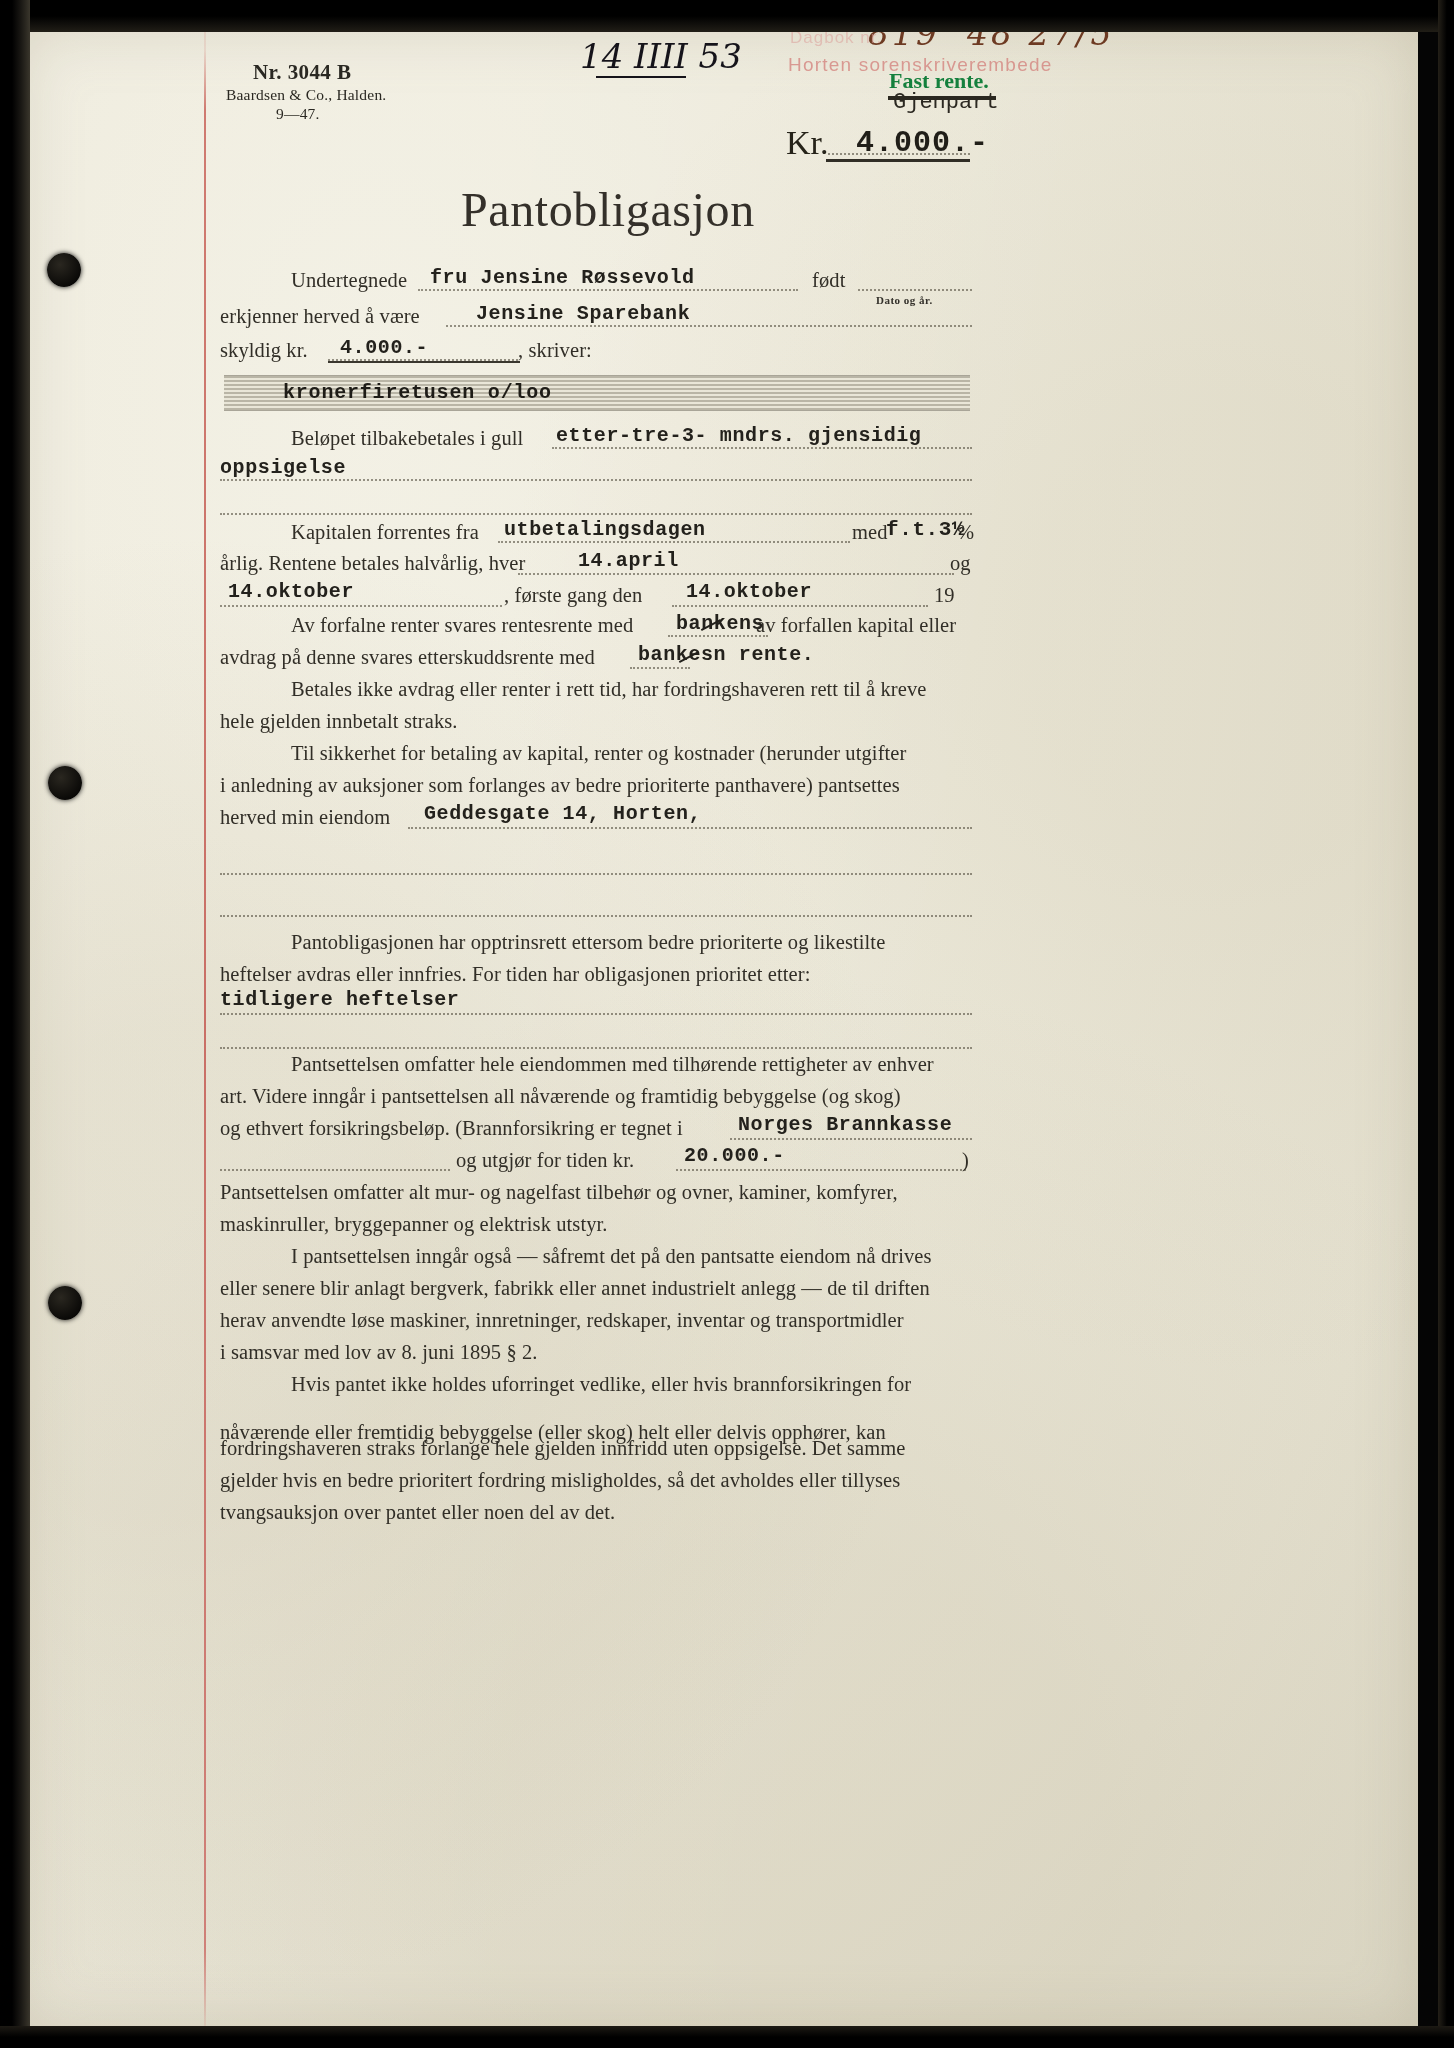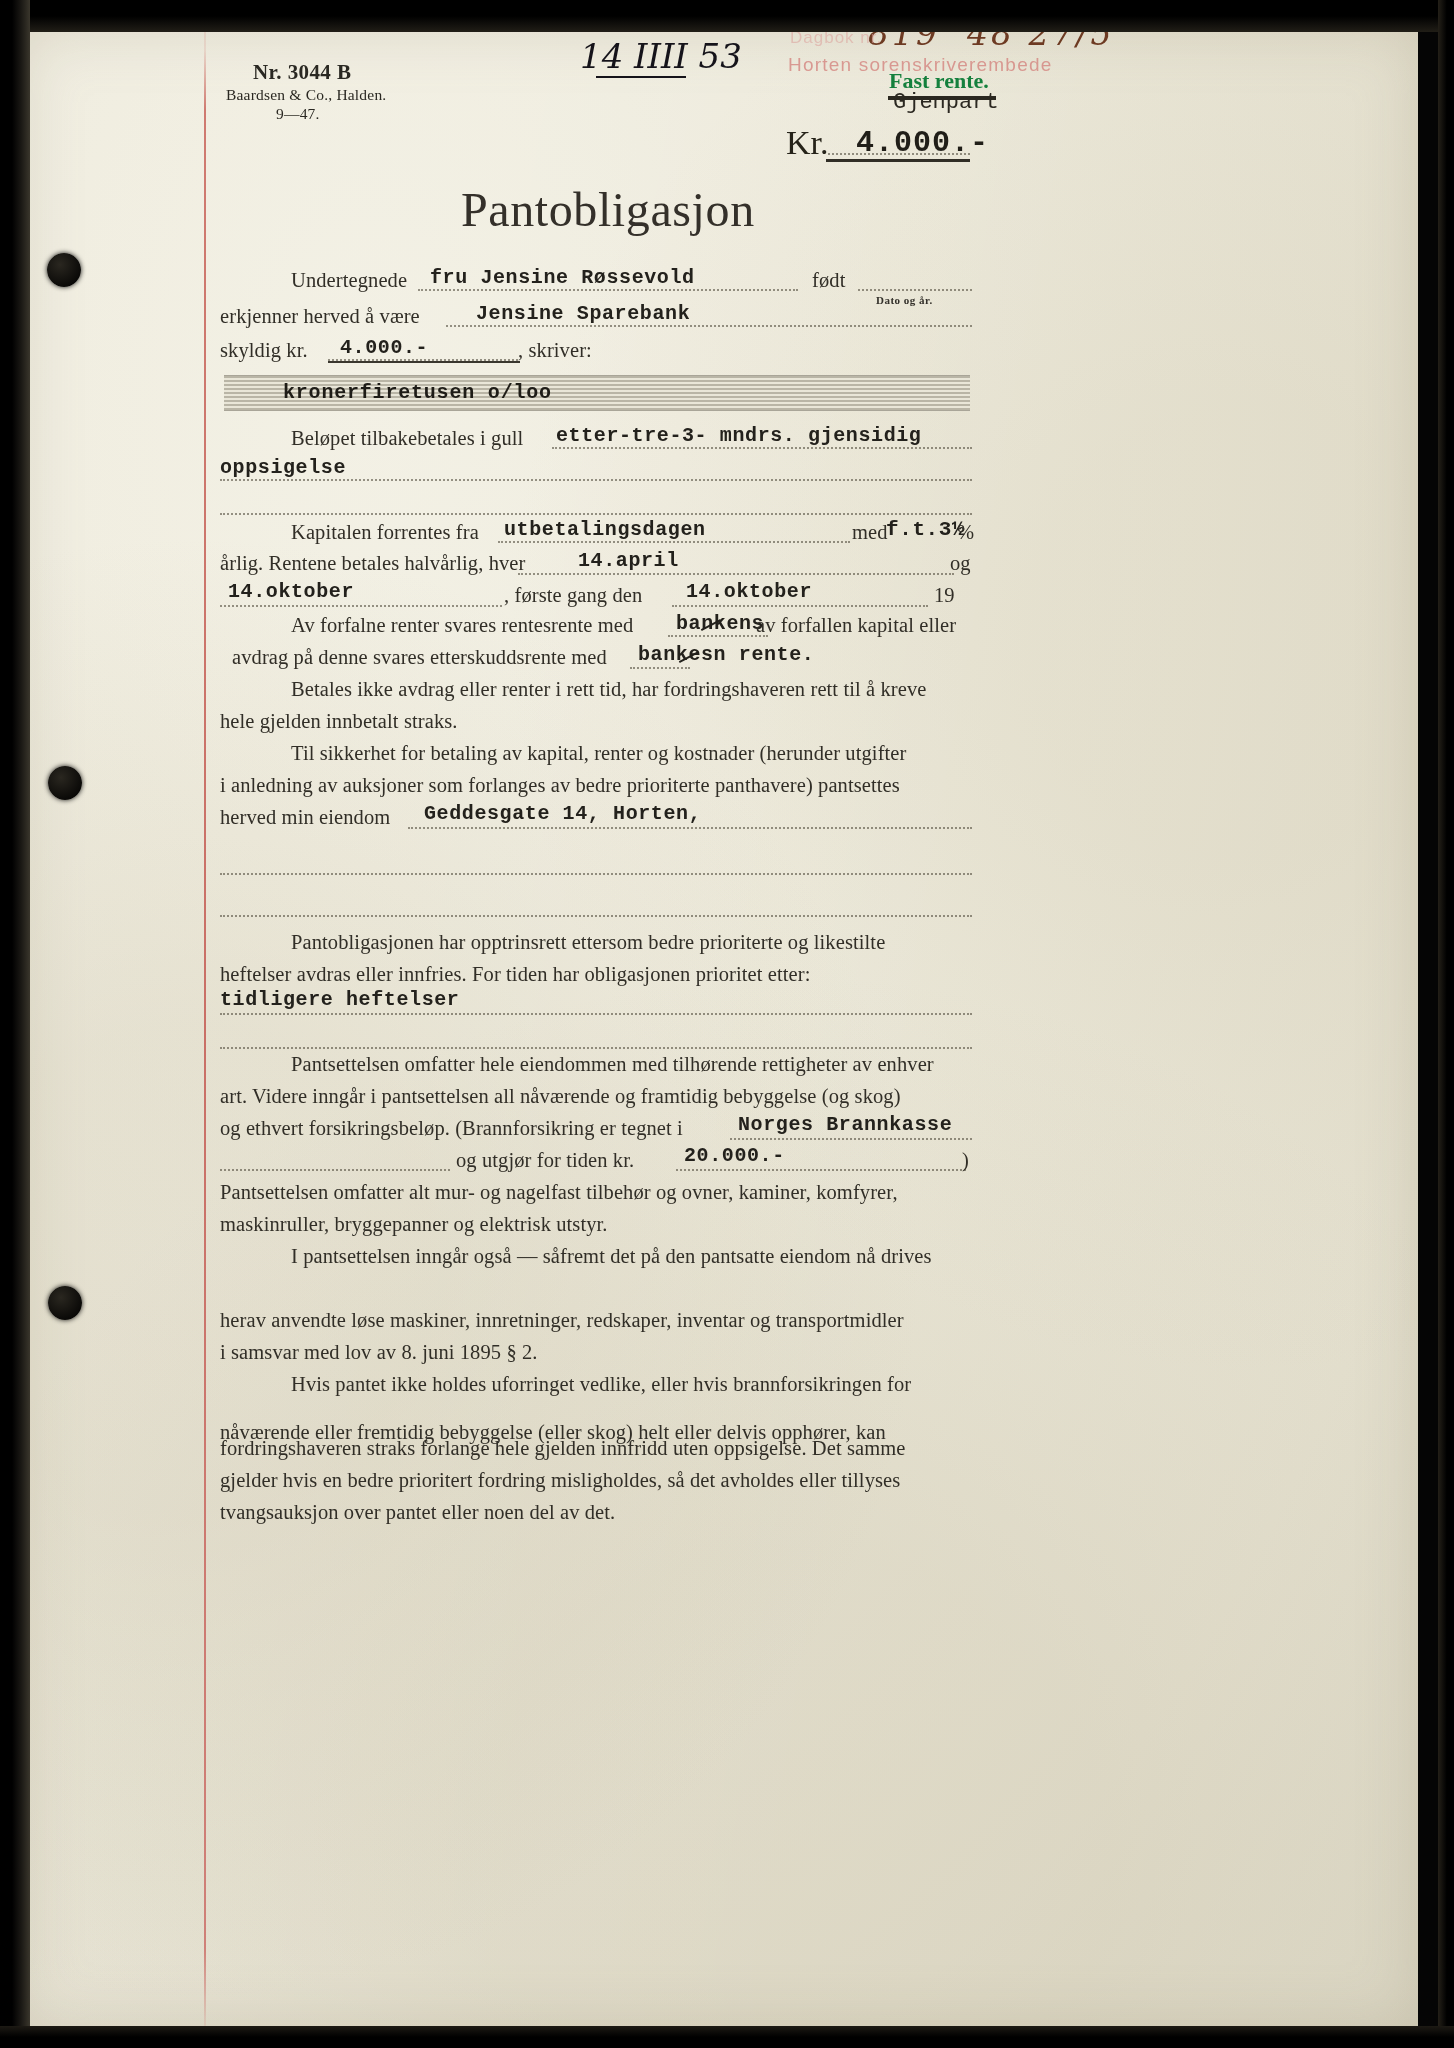--- a/index.html
+++ b/index.html
@@ -173,21 +173,21 @@
   <div class="dots" style="left:672px;top:604px;width:256px;"></div>
   <div class="tw" style="left:686px;top:580px;">14.oktober</div>
   <div class="pr body" style="left:934px;top:585px;">19</div>
 
   <div class="pr body" style="left:291px;top:615px;">Av forfalne renter svares rentesrente med</div>
   <div class="dots" style="left:668px;top:634px;width:100px;"></div>
   <div class="tw" style="left:676px;top:612px;">bankens</div>
   <div class="strike" style="left:700px;top:624px;width:22px;"></div>
   <div class="pr body" style="left:744px;top:615px;padding-left:12px;">av forfallen kapital eller</div>
 
-  <div class="pr body" style="left:220px;top:647px;margin-left:12px;">avdrag på denne svares etterskuddsrente med</div>
+  <div class="pr body" style="left:220px;top:647px;">avdrag på denne svares etterskuddsrente med</div>
   <div class="dots" style="left:630px;top:666px;width:60px;"></div>
   <div class="tw" style="left:638px;top:643px;">bankesn rente.</div>
   <div class="strike" style="left:678px;top:656px;width:22px;"></div>
 
   <div class="pr body" style="left:291px;top:679px;">Betales ikke avdrag eller renter i rett tid, har fordringshaveren rett til å kreve</div>
   <div class="pr body" style="left:220px;top:711px;">hele gjelden innbetalt straks.</div>
 
   <div class="pr body" style="left:291px;top:743px;">Til sikkerhet for betaling av kapital, renter og kostnader (herunder utgifter</div>
   <div class="pr body" style="left:220px;top:775px;">i anledning av auksjoner som forlanges av bedre prioriterte panthavere) pantsettes</div>
   <div class="pr body" style="left:220px;top:807px;">herved min eiendom</div>
@@ -213,20 +213,21 @@
   <div class="dots" style="left:220px;top:1168px;width:230px;"></div>
   <div class="pr body" style="left:456px;top:1150px;">og utgjør for tiden kr.</div>
   <div class="dots" style="left:676px;top:1168px;width:290px;"></div>
   <div class="tw" style="left:684px;top:1144px;">20.000.-</div>
   <div class="pr body" style="left:962px;top:1150px;">)</div>
 
   <div class="pr body" style="left:220px;top:1182px;">Pantsettelsen omfatter alt mur- og nagelfast tilbehør og ovner, kaminer, komfyrer,</div>
   <div class="pr body" style="left:220px;top:1214px;">maskinruller, bryggepanner og elektrisk utstyr.</div>
 
   <div class="pr body" style="left:291px;top:1246px;">I pantsettelsen inngår også — såfremt det på den pantsatte eiendom nå drives</div>
+  <div class="pr body" style="left:220px;top:1278px;">eller senere blir anlagt bergverk, fabrikk eller annet industrielt anlegg — de til driften</div>
   <div class="pr body" style="left:220px;top:1310px;">herav anvendte løse maskiner, innretninger, redskaper, inventar og transportmidler</div>
   <div class="pr body" style="left:220px;top:1342px;">i samsvar med lov av 8. juni 1895 § 2.</div>
 
   <div class="pr body" style="left:291px;top:1374px;">Hvis pantet ikke holdes uforringet vedlike, eller hvis brannforsikringen for</div>
   <div class="pr body" style="left:220px;top:1406px;margin-top:16px;">nåværende eller fremtidig bebyggelse (eller skog) helt eller delvis opphører, kan</div>
   <div class="pr body" style="left:220px;top:1438px;">fordringshaveren straks forlange hele gjelden innfridd uten oppsigelse. Det samme</div>
   <div class="pr body" style="left:220px;top:1470px;">gjelder hvis en bedre prioritert fordring misligholdes, så det avholdes eller tillyses</div>
   <div class="pr body" style="left:220px;top:1502px;">tvangsauksjon over pantet eller noen del av det.</div>
 
   <div class="hole" style="left:47px;top:253px;"></div>

